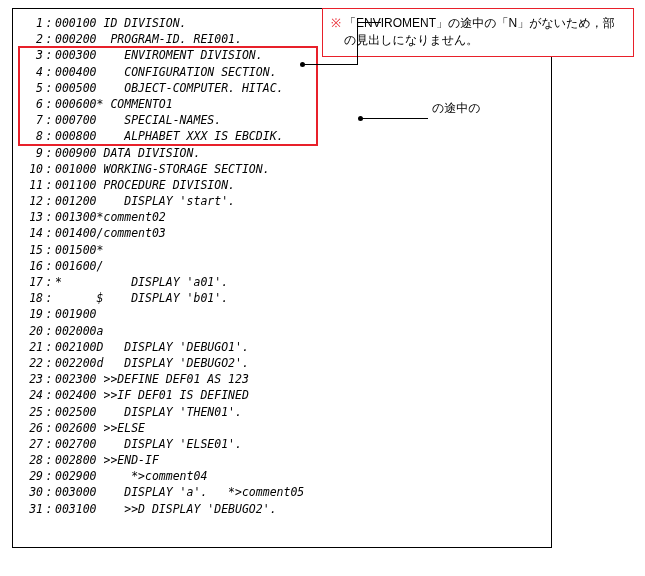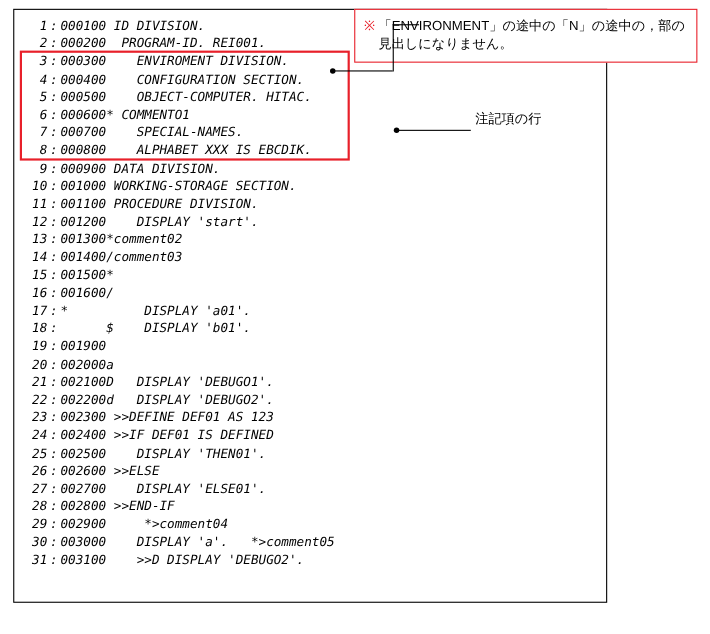--- a/index.html
+++ b/index.html
@@ -118,23 +118,23 @@
 <body>
 
 <div id="code-frame">
   <ul id="code-list"><li><span class="ln">1</span><span class="sep">:</span><span class="tx">000100 ID DIVISION.</span></li><li><span class="ln">2</span><span class="sep">:</span><span class="tx">000200  PROGRAM-ID. REI001.</span></li><li><span class="ln">3</span><span class="sep">:</span><span class="tx">000300    ENVIROMENT DIVISION.</span></li><li><span class="ln">4</span><span class="sep">:</span><span class="tx">000400    CONFIGURATION SECTION.</span></li><li><span class="ln">5</span><span class="sep">:</span><span class="tx">000500    OBJECT-COMPUTER. HITAC.</span></li><li><span class="ln">6</span><span class="sep">:</span><span class="tx">000600* COMMENTO1</span></li><li><span class="ln">7</span><span class="sep">:</span><span class="tx">000700    SPECIAL-NAMES.</span></li><li><span class="ln">8</span><span class="sep">:</span><span class="tx">000800    ALPHABET XXX IS EBCDIK.</span></li><li><span class="ln">9</span><span class="sep">:</span><span class="tx">000900 DATA DIVISION.</span></li><li><span class="ln">10</span><span class="sep">:</span><span class="tx">001000 WORKING-STORAGE SECTION.</span></li><li><span class="ln">11</span><span class="sep">:</span><span class="tx">001100 PROCEDURE DIVISION.</span></li><li><span class="ln">12</span><span class="sep">:</span><span class="tx">001200    DISPLAY 'start'.</span></li><li><span class="ln">13</span><span class="sep">:</span><span class="tx">001300*comment02</span></li><li><span class="ln">14</span><span class="sep">:</span><span class="tx">001400/comment03</span></li><li><span class="ln">15</span><span class="sep">:</span><span class="tx">001500*</span></li><li><span class="ln">16</span><span class="sep">:</span><span class="tx">001600/</span></li><li><span class="ln">17</span><span class="sep">:</span><span class="tx">*          DISPLAY 'a01'.</span></li><li><span class="ln">18</span><span class="sep">:</span><span class="tx">      $    DISPLAY 'b01'.</span></li><li><span class="ln">19</span><span class="sep">:</span><span class="tx">001900</span></li><li><span class="ln">20</span><span class="sep">:</span><span class="tx">002000a</span></li><li><span class="ln">21</span><span class="sep">:</span><span class="tx">002100D   DISPLAY 'DEBUGO1'.</span></li><li><span class="ln">22</span><span class="sep">:</span><span class="tx">002200d   DISPLAY 'DEBUGO2'.</span></li><li><span class="ln">23</span><span class="sep">:</span><span class="tx">002300 &gt;&gt;DEFINE DEF01 AS 123</span></li><li><span class="ln">24</span><span class="sep">:</span><span class="tx">002400 &gt;&gt;IF DEF01 IS DEFINED</span></li><li><span class="ln">25</span><span class="sep">:</span><span class="tx">002500    DISPLAY 'THEN01'.</span></li><li><span class="ln">26</span><span class="sep">:</span><span class="tx">002600 &gt;&gt;ELSE</span></li><li><span class="ln">27</span><span class="sep">:</span><span class="tx">002700    DISPLAY 'ELSE01'.</span></li><li><span class="ln">28</span><span class="sep">:</span><span class="tx">002800 &gt;&gt;END-IF</span></li><li><span class="ln">29</span><span class="sep">:</span><span class="tx">002900     *&gt;comment04</span></li><li><span class="ln">30</span><span class="sep">:</span><span class="tx">003000    DISPLAY 'a'.   *&gt;comment05</span></li><li><span class="ln">31</span><span class="sep">:</span><span class="tx">003100    &gt;&gt;D DISPLAY 'DEBUGO2'.</span></li></ul>
 </div>
 
 <div id="red-box"></div>
 
 <div id="note-box">
   <span class="mark">※</span>
-  <span class="note-text">「ENVIRONMENT」の途中の「N」の途中の，部の見出しになりません。</span>
+  <span class="note-text">「ENVIROMENT」の途中の「N」がないため，部の見出しになりません。</span>
 </div>
 
 <div class="dot" style="left:300px; top:62px;"></div>
 <div class="leader" style="left:302px; top:64px; width:55px; height:1px;"></div>
 <div class="leader" style="left:357px; top:22px; width:1px; height:43px;"></div>
 <div class="leader" style="left:357px; top:22px; width:24px; height:1px;"></div>
 
 <div class="dot" style="left:358px; top:116px;"></div>
 <div class="leader" style="left:360px; top:118px; width:68px; height:1px;"></div>
-<div id="comment-label">注記項の行</div>
+<div id="comment-label">の途中の</div>
 
 </body></html>

